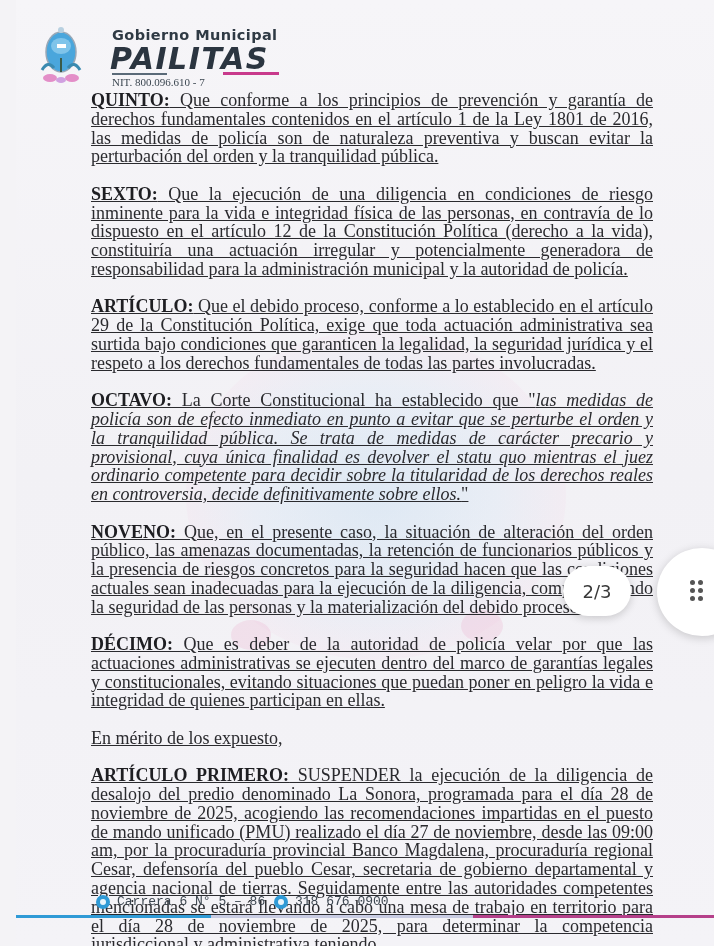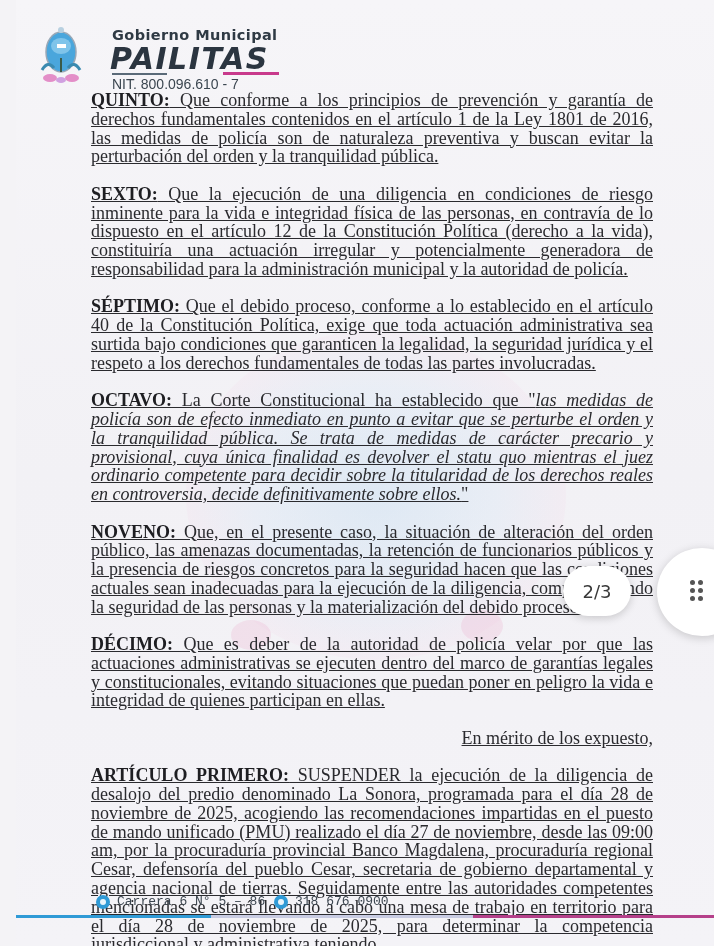--- a/index.html
+++ b/index.html
@@ -27,21 +27,21 @@
     font-family:"DejaVu Sans", sans-serif; font-size:14.5px; font-weight:bold; color:#2f3a44; letter-spacing:0.4px;
   }
   .brand-main {
     position:absolute; left:80px; top:27px;
     font-family:"DejaVu Sans", sans-serif; font-size:30px; font-weight:bold; color:#2b3540; letter-spacing:1.5px;font-style:italic;
   }
   .brand-rule-blue { position:absolute; left:82px; top:59px; width:55px; height:2px; background:#5a6a78; }
   .brand-rule-pink { position:absolute; left:193px; top:58px; width:56px; height:2.5px; background:#c83a8c; }
   .brand-nit {
     position:absolute; left:82px; top:62px;
-    font-family:Liberation Sans, sans-serif; font-size:14px; color:#3b4650;
+    font-family:Liberation Serif, serif; font-size:11px; color:#3b4650;
   }
   
   .content { position:absolute; left:75px; top:91px; width:562px; font-size:18px; line-height:18.8px;text-decoration:underline; }
   .para { margin:0 0 18.6px 0; text-align:justify; }
   .para b { font-weight:bold; color:#1e1e22; }
   .para i { font-style:italic; }
   .center { text-align:center; font-weight:bold; margin:0 0 18.6px 0; }
   
   .footer { position:absolute; left:0; top:890px; width:714px; height:40px; }
   .footer-item { position:absolute; top:4px; font-family:Liberation Mono, monospace; font-size:13px; color:#3c4650; display:flex; align-items:flex-end; }
@@ -88,25 +88,25 @@
     <div class="brand-sub">Gobierno Municipal</div>
     <div class="brand-main">PAILITAS</div>
     <div class="brand-rule-blue"></div>
     <div class="brand-rule-pink"></div>
     <div class="brand-nit">NIT. 800.096.610 - 7</div>
   </div>
 
   <div class="content">
     <p class="para"><b>QUINTO:</b><span> Que conforme a los principios de prevención y garantía de derechos fundamentales contenidos en el artículo 1 de la Ley 1801 de 2016, las medidas de policía son de naturaleza preventiva y buscan evitar la perturbación del orden y la tranquilidad pública.</span></p>
     <p class="para"><b>SEXTO:</b><span> Que la ejecución de una diligencia en condiciones de riesgo inminente para la vida e integridad física de las personas, en contravía de lo dispuesto en el artículo 12 de la Constitución Política (derecho a la vida), constituiría una actuación irregular y potencialmente generadora de responsabilidad para la administración municipal y la autoridad de policía.</span></p>
-    <p class="para"><b>SÉPTIMO:</b><span> Que el debido proceso, conforme a lo establecido en el artículo 40 de la Constitución Política, exige que toda actuación administrativa sea surtida bajo condiciones que garanticen la legalidad, la seguridad jurídica y el respeto a los derechos fundamentales de todas las partes involucradas.</span></p>
+    <p class="para"><b>ARTÍCULO:</b><span> Que el debido proceso, conforme a lo establecido en el artículo 29 de la Constitución Política, exige que toda actuación administrativa sea surtida bajo condiciones que garanticen la legalidad, la seguridad jurídica y el respeto a los derechos fundamentales de todas las partes involucradas.</span></p>
     <p class="para"><b>OCTAVO:</b><span>  La Corte Constitucional ha establecido que "</span><i>las medidas de policía son de efecto inmediato en punto a evitar que se perturbe el orden y la tranquilidad pública. Se trata de medidas de carácter precario y provisional, cuya única finalidad es devolver el statu quo mientras el juez ordinario competente para decidir sobre la titularidad de los derechos reales en controversia, decide definitivamente sobre ellos.</i><span>"</span></p>
     <p class="para"><b>NOVENO:</b><span> Que, en el presente caso, la situación de alteración del orden público, las amenazas documentadas, la retención de funcionarios públicos y la presencia de riesgos concretos para la seguridad hacen que las condiciones actuales sean inadecuadas para la ejecución de la diligencia, comprometiendo la seguridad de las personas y la materialización del debido proceso.</span></p>
     <p class="para"><b>DÉCIMO:</b><span> Que es deber de la autoridad de policía velar por que las actuaciones administrativas se ejecuten dentro del marco de garantías legales y constitucionales, evitando situaciones que puedan poner en peligro la vida e integridad de quienes participan en ellas.</span></p>
-    <p class="para" style="text-align:right;">En mérito de los expuesto,</p>
+    <p class="para" style="text-align:left;">En mérito de los expuesto,</p>
     <p class="para"><b>ARTÍCULO PRIMERO:</b><span>  SUSPENDER la ejecución de la diligencia de desalojo del predio denominado La Sonora, programada para el día 28 de noviembre de 2025, acogiendo las recomendaciones impartidas en el puesto de mando unificado (PMU) realizado el día 27 de noviembre, desde las 09:00 am, por la procuraduría provincial Banco Magdalena, procuraduría regional Cesar, defensoría del pueblo Cesar, secretaria de gobierno departamental y agencia nacional de tierras. Seguidamente entre las autoridades competentes mencionadas se estará llevando a cabo una mesa de trabajo en territorio para el día 28 de noviembre de 2025, para determinar la competencia jurisdiccional y administrativa teniendo</span></p>
   </div>
 
   <div class="footer">
     <div class="footer-item" style="left:80px;">
       <span class="footer-icon"></span>
       <span>Carrera 6 N° 5 – 86</span>
     </div>
     <div class="footer-item" style="left:258px;">
       <span class="footer-icon"></span>

